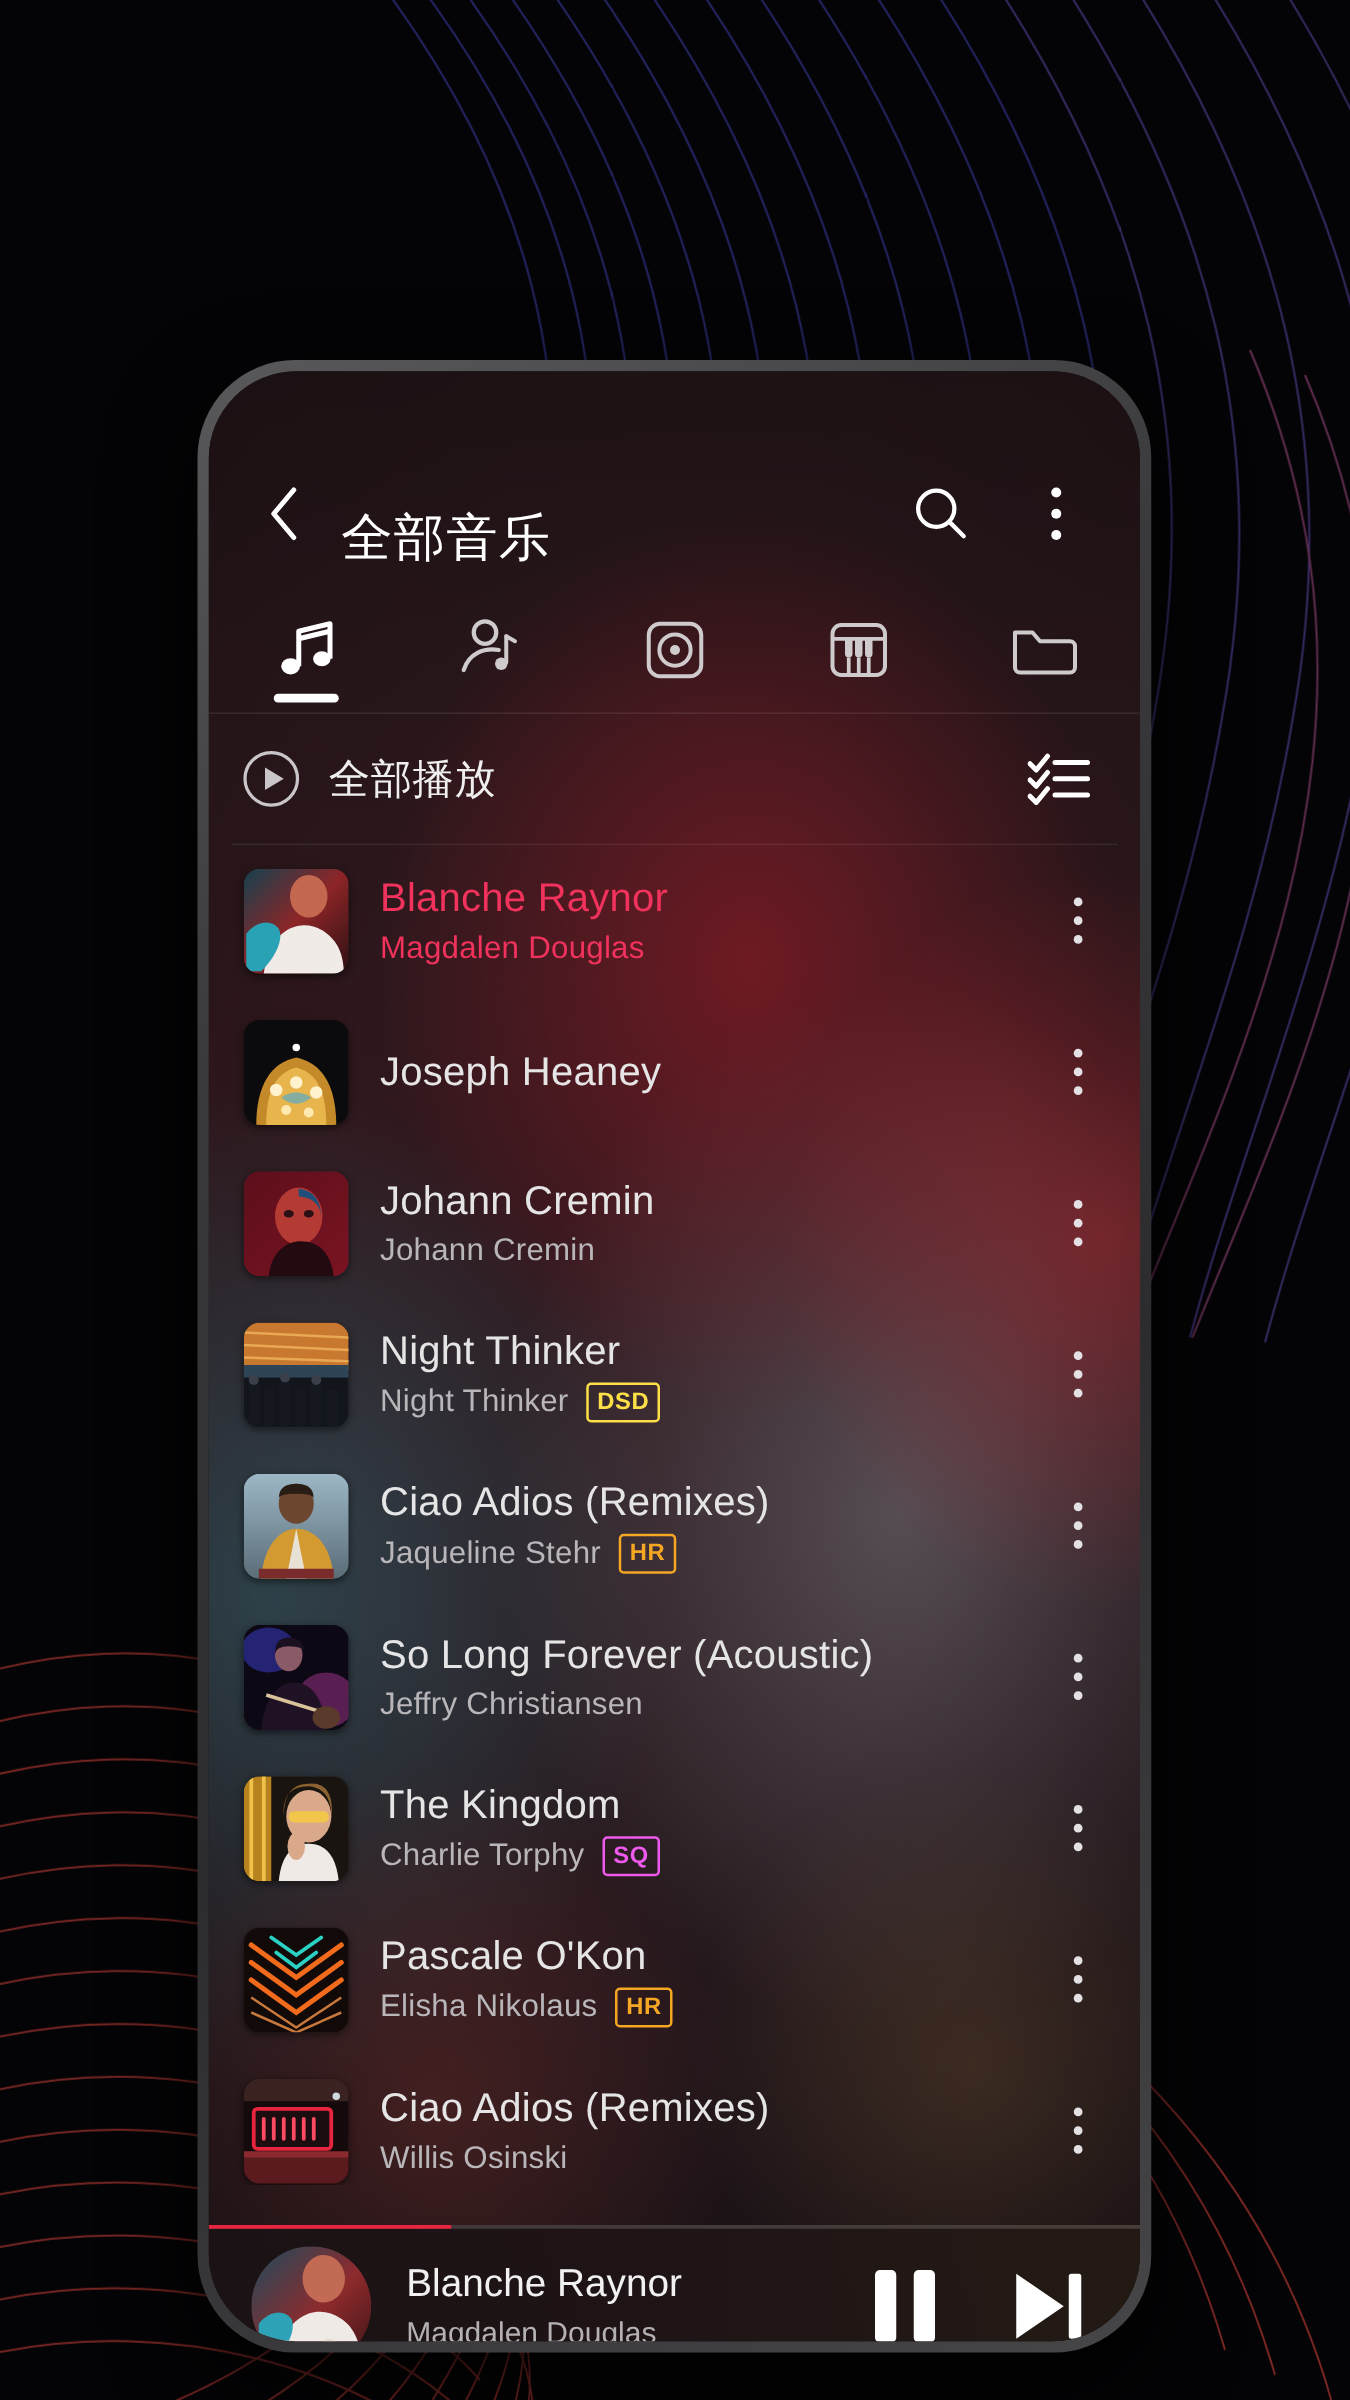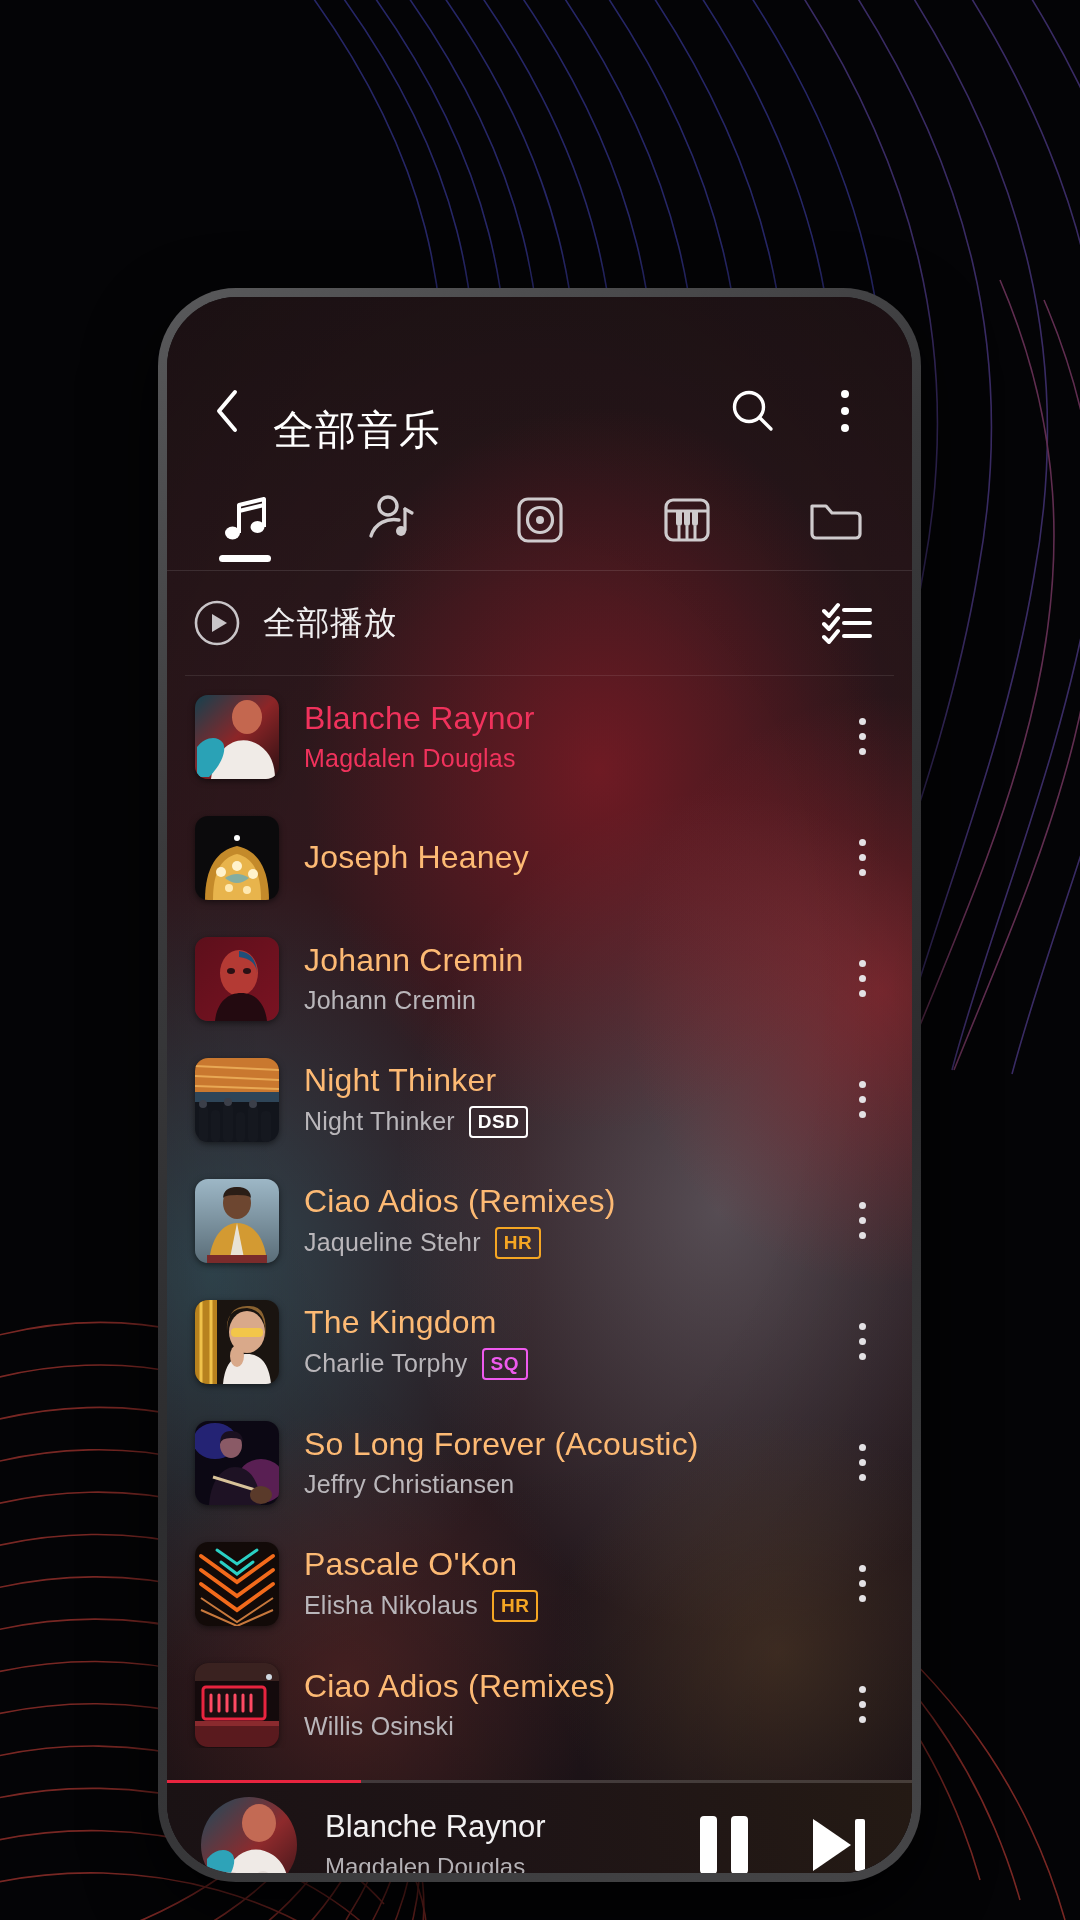--- a/index.html
+++ b/index.html
@@ -162,21 +162,21 @@
     flex: 1 1 auto;
     min-width: 0;
     margin-left: 25px;
     display: flex;
     flex-direction: column;
     justify-content: center;
     gap: 7px;
   }
   .song-title {
     font-size: 32px;
-    color: #fdba74;
+    color: #e5e5e5;
     white-space: nowrap;
     overflow: hidden;
     text-overflow: ellipsis;
     letter-spacing: .2px;
   }
   .song-sub {
     display: flex;
     align-items: center;
     gap: 14px;
     min-width: 0;
@@ -527,21 +527,21 @@
                   <rect x="66" y="53" width="10" height="31" rx="4"></rect>
       </g>
       <circle cx="8" cy="46" r="4" fill="#3b3f49"></circle>
                 <circle cx="33" cy="44" r="4" fill="#3b3f49"></circle>
       <circle cx="58" cy="46" r="4" fill="#3b3f49"></circle>
     </svg></div>
             <div class="song-text">
               <div class="song-title">Night Thinker</div>
               <div class="song-sub">
                 <div class="song-artist">Night Thinker</div>
-                <span class="badge" style="color: #ffffff; text-align: center;">DSD</span>
+                <span class="badge" style="color: #fde047; text-align: center;">DSD</span>
               </div>
             </div>
             <div class="row-menu">
               <span class="dot3">
                 <i></i>
                 <i></i>
                 <i></i>
               </span>
             </div>
           </div>
@@ -572,63 +572,63 @@
               <span class="dot3">
                 <i></i>
                 <i></i>
                 <i></i>
               </span>
             </div>
           </div>
           <div class="song-row">
             <div class="art">
     <svg width="84" height="84" viewBox="0 0 84 84">
+      <rect width="84" height="84" fill="#0c0814"></rect>
+      <ellipse cx="20" cy="20" rx="22" ry="18" fill="#2a2a8c" opacity=".8"></ellipse>
+      <ellipse cx="66" cy="60" rx="24" ry="22" fill="#7a2a6e" opacity=".7"></ellipse>
+      <ellipse cx="36" cy="24" rx="11" ry="13" fill="#8a5a66"></ellipse>
+      <path d="M36 10 q12 0 12 12 q0 -5 -12 -5 q-10 0 -11 6 q0 -13 11 -13z" fill="#1a1020"></path>
+      <path d="M14 84 C 16 58, 28 46, 40 46 C 54 46, 64 58, 66 84 Z" fill="#1e1224"></path>
+      <path d="M18 56 L70 72" stroke="#d8c39a" stroke-width="3"></path>
+      <ellipse cx="66" cy="74" rx="11" ry="9" fill="#5a3a2a"></ellipse>
+    </svg></div>
+            <div class="song-text">
+              <div class="song-title">So Long Forever (Acoustic)</div>
+              <div class="song-sub">
+                <div class="song-artist">Jeffry Christiansen</div>
+              </div>
+            </div>
+            <div class="row-menu">
+              <span class="dot3">
+                <i></i>
+                <i></i>
+                <i></i>
+              </span>
+            </div>
+          </div>
+          <div class="song-row">
+            <div class="art">
+    <svg width="84" height="84" viewBox="0 0 84 84">
       <rect width="84" height="84" fill="#1a1410"></rect>
       <rect x="0" y="0" width="22" height="84" fill="#b8821e"></rect>
       <g stroke="#f0c24a" stroke-width="3">
                   <line x1="6" y1="0" x2="6" y2="84"></line>
                   <line x1="16" y1="0" x2="16" y2="84"></line>
                 </g>
       <ellipse cx="52" cy="32" rx="18" ry="21" fill="#d9a98a"></ellipse>
       <path d="M52 8 q20 2 18 30 q4 -34 -18 -32 q-20 0 -20 26 q-2 -24 20 -24z" fill="#8a6230"></path>
       <rect x="36" y="28" width="32" height="9" rx="4" fill="#f2c64a"></rect>
       <path d="M28 84 C 30 62, 40 54, 52 54 C 66 54, 74 64, 76 84 Z" fill="#efeae6"></path>
       <ellipse cx="42" cy="56" rx="7" ry="11" fill="#d9a98a"></ellipse>
     </svg></div>
             <div class="song-text">
               <div class="song-title">The Kingdom</div>
               <div class="song-sub">
                 <div class="song-artist">Charlie Torphy</div>
                 <span class="badge" style="color: rgb(238, 90, 238);">SQ</span>
-              </div>
-            </div>
-            <div class="row-menu">
-              <span class="dot3">
-                <i></i>
-                <i></i>
-                <i></i>
-              </span>
-            </div>
-          </div>
-          <div class="song-row">
-            <div class="art">
-    <svg width="84" height="84" viewBox="0 0 84 84">
-      <rect width="84" height="84" fill="#0c0814"></rect>
-      <ellipse cx="20" cy="20" rx="22" ry="18" fill="#2a2a8c" opacity=".8"></ellipse>
-      <ellipse cx="66" cy="60" rx="24" ry="22" fill="#7a2a6e" opacity=".7"></ellipse>
-      <ellipse cx="36" cy="24" rx="11" ry="13" fill="#8a5a66"></ellipse>
-      <path d="M36 10 q12 0 12 12 q0 -5 -12 -5 q-10 0 -11 6 q0 -13 11 -13z" fill="#1a1020"></path>
-      <path d="M14 84 C 16 58, 28 46, 40 46 C 54 46, 64 58, 66 84 Z" fill="#1e1224"></path>
-      <path d="M18 56 L70 72" stroke="#d8c39a" stroke-width="3"></path>
-      <ellipse cx="66" cy="74" rx="11" ry="9" fill="#5a3a2a"></ellipse>
-    </svg></div>
-            <div class="song-text">
-              <div class="song-title">So Long Forever (Acoustic)</div>
-              <div class="song-sub">
-                <div class="song-artist">Jeffry Christiansen</div>
               </div>
             </div>
             <div class="row-menu">
               <span class="dot3">
                 <i></i>
                 <i></i>
                 <i></i>
               </span>
             </div>
           </div>

